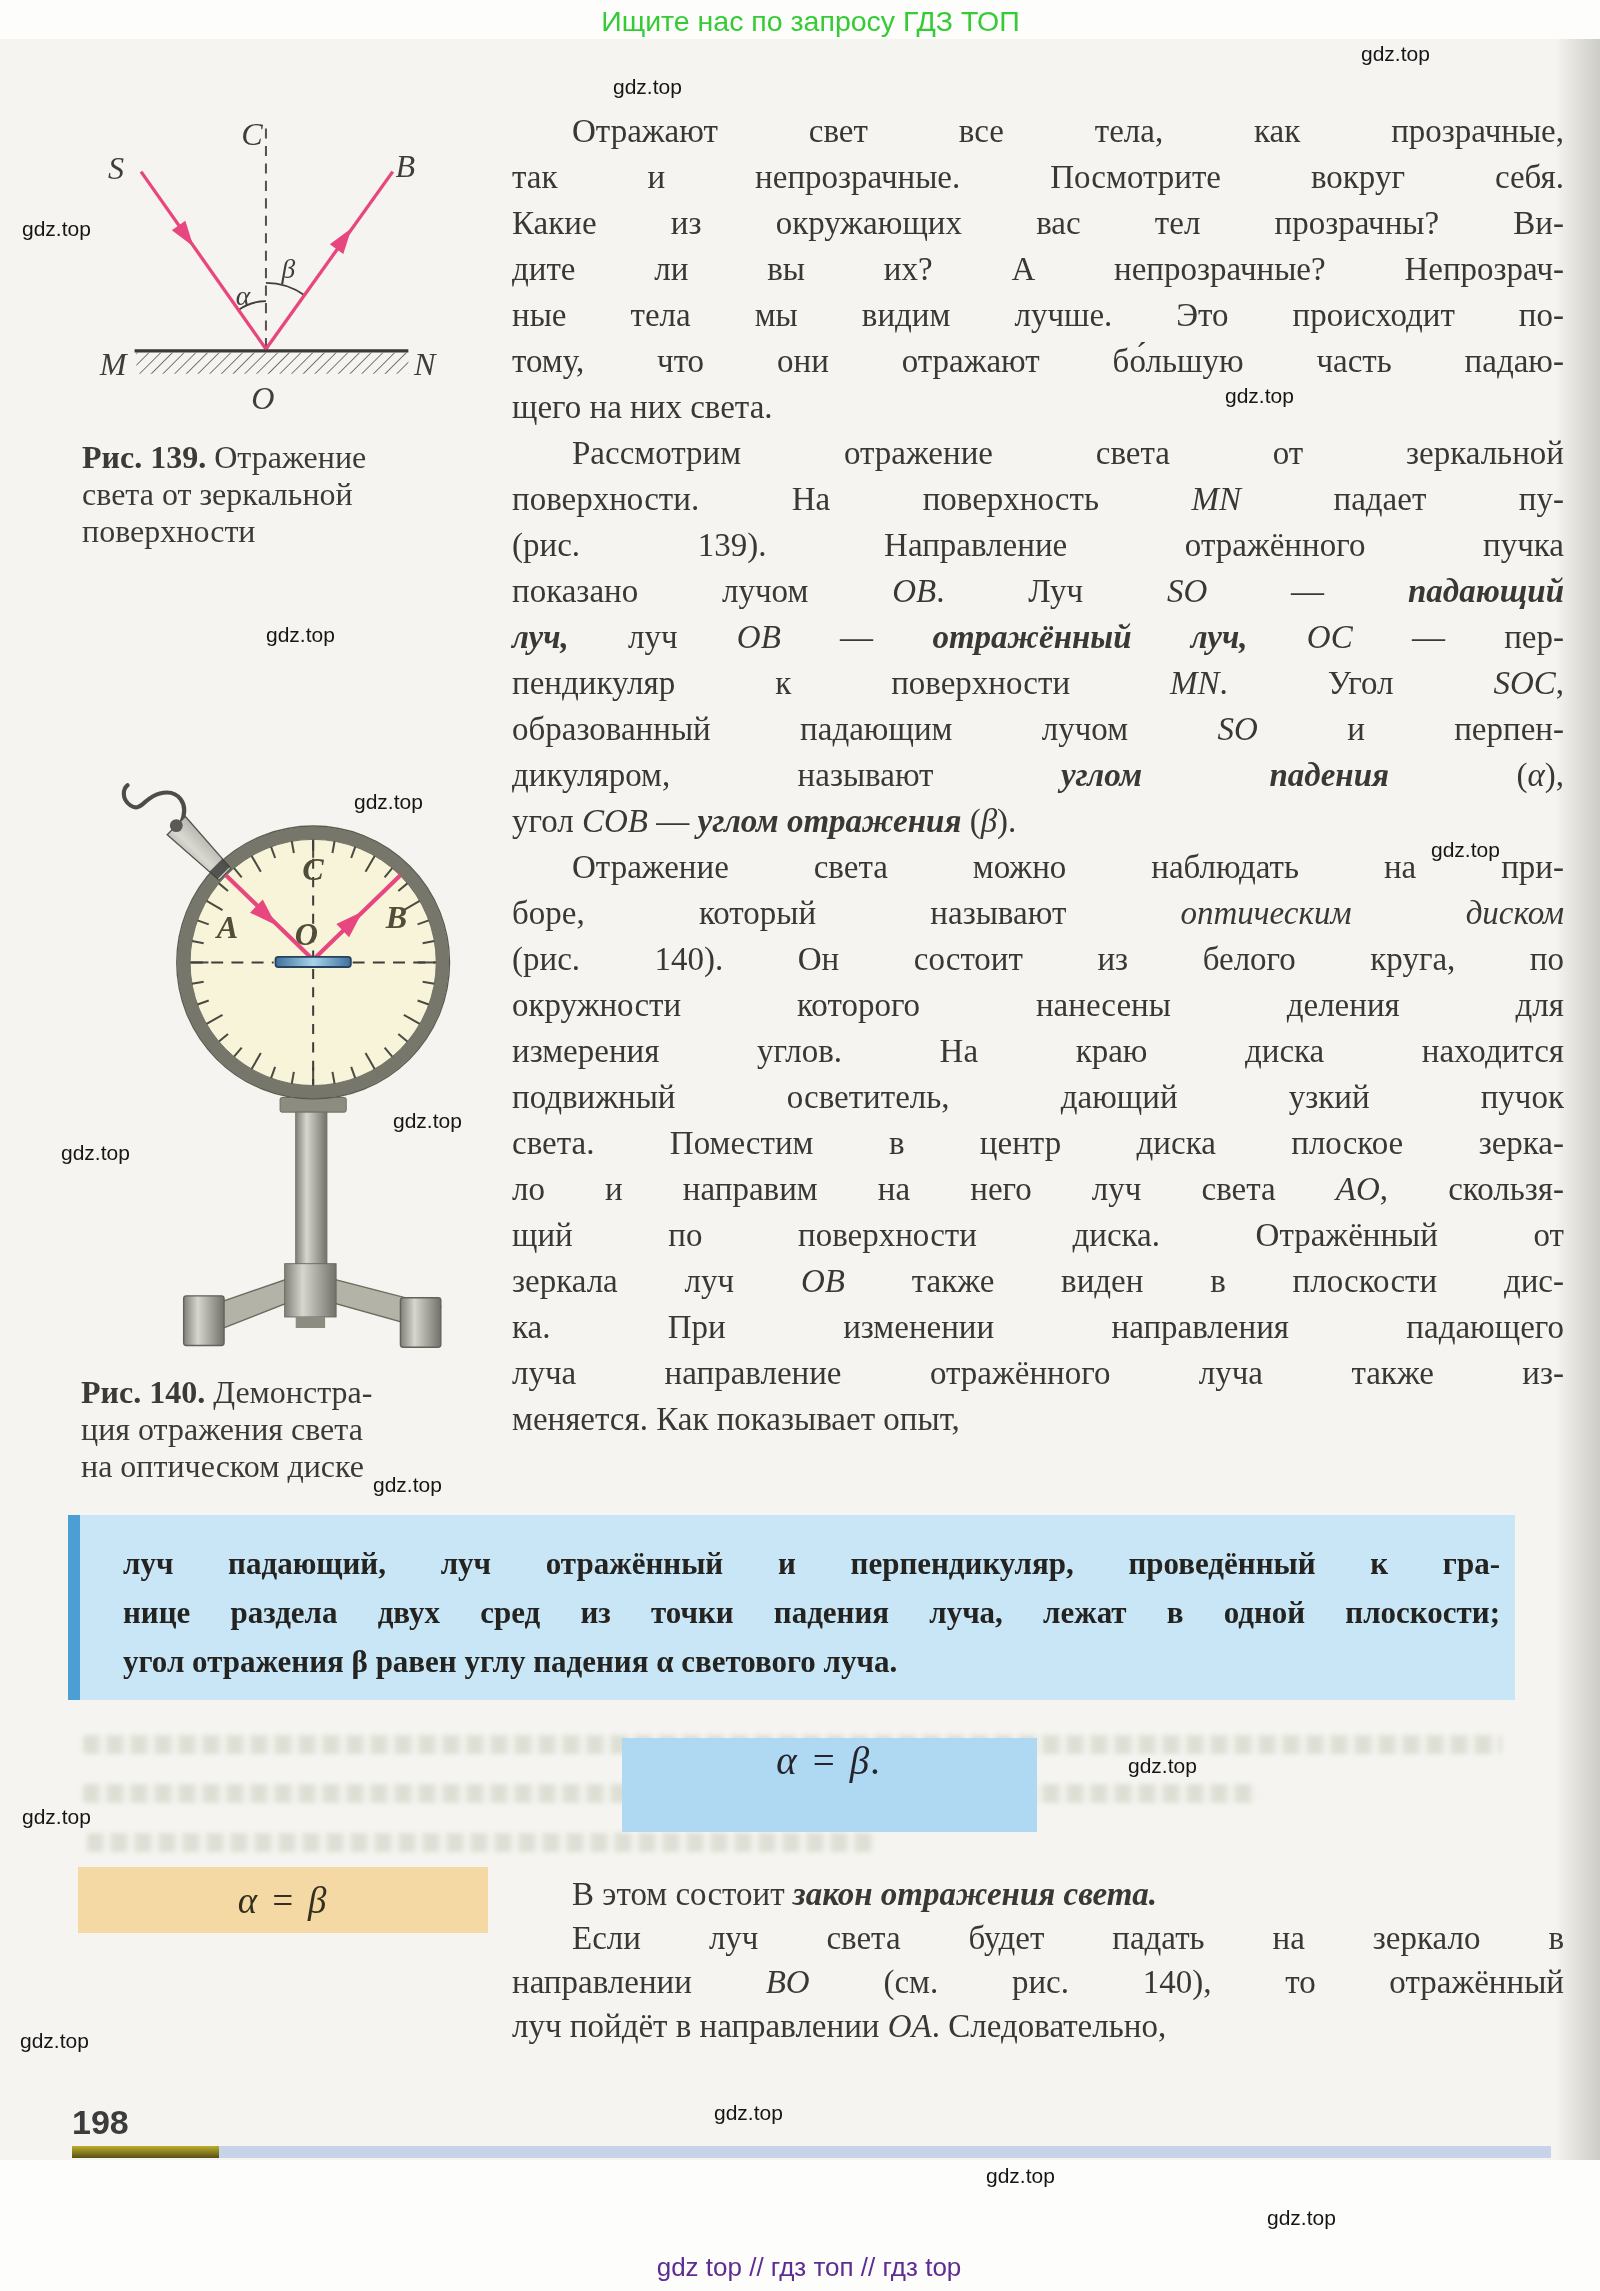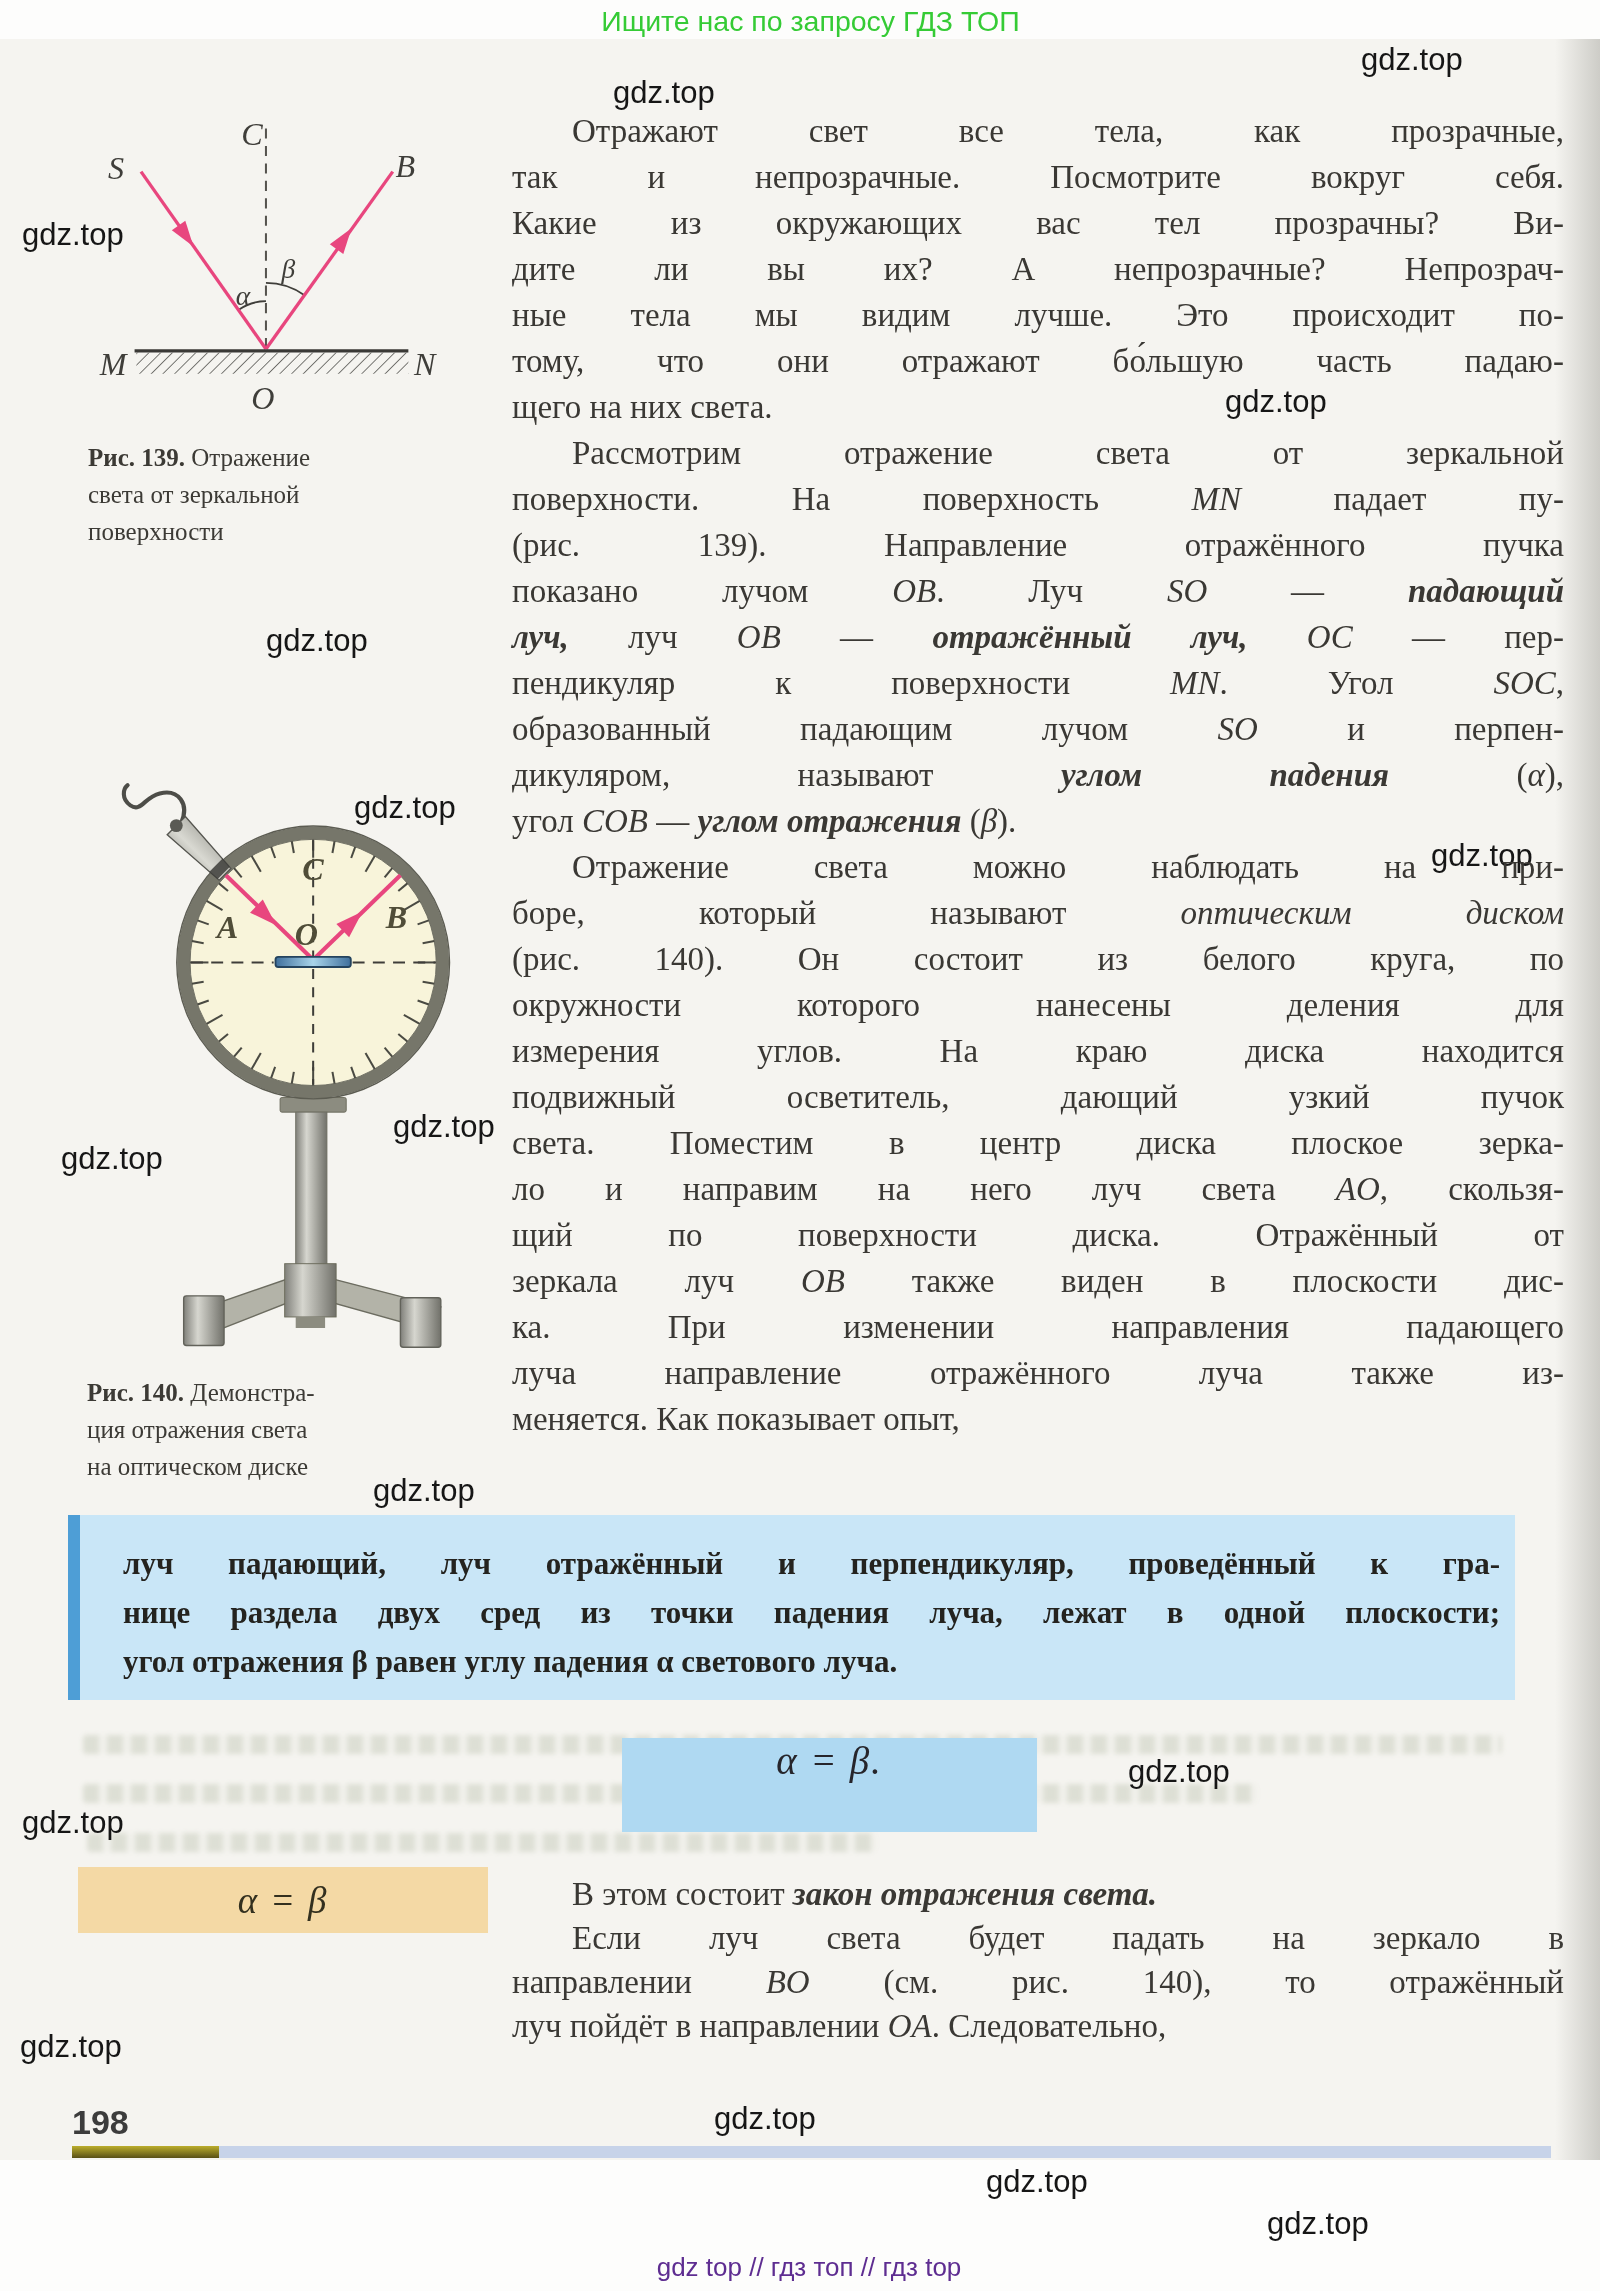--- a/index.html
+++ b/index.html
@@ -6,37 +6,37 @@
   .canvas { position:relative; width:1601px; height:2291px; overflow:hidden;
             background:#fdfdfc; font-family:"Liberation Serif", serif;text-decoration:underline; }
   .page-bg { position:absolute; left:0; top:39px; width:1601px; height:2121px;
              background:#f5f4f0; }
   .page-edge-shadow { position:absolute; left:1555px; top:39px; width:46px; height:2121px;
              background:linear-gradient(to right, rgba(120,120,112,0), rgba(110,110,102,0.30)); }
 
   .banner { position:absolute; left:489px; top:4.6px; width:643px; text-align:center;
             font-family:"Liberation Sans", sans-serif; font-size:28.5px; color:#35cb35; }
 
-  .wm { position:absolute; font-family:"Liberation Sans", sans-serif; font-size:31px;
+  .wm { position:absolute; font-family:"Liberation Sans", sans-serif; font-size:21px;
         color:#161616; white-space:nowrap; }
 
   
   .textcol { position:absolute; left:512px; top:108px; width:1052px;
              font-size:33px; line-height:46px; color:#3a3834; }
   .textcol2 { position:absolute; left:512px; top:1872px; width:1052px;
              font-size:33px; line-height:44px; color:#3a3834; }
   .line { text-align:justify; text-align-last:justify; }
   .line.last { text-align-last:left; }
   .line.ind { text-indent:60px; }
   .line span.i  { font-style:italic; }
   .line span.b  { font-weight:bold; }
   .line span.bi { font-weight:bold; font-style:italic; }
 
   
-  .caption { position:absolute; width:386px; font-size:25px; line-height:37px; color:#3c3a35;margin-left:6px; }
+  .caption { position:absolute; width:386px; font-size:32px; line-height:37px; color:#3c3a35; }
   .caption .line { text-align:left; text-align-last:left; }
   .cap139 { left:82px; top:439px; }
   .cap140 { left:81px; top:1374px; }
 
   
   .lawbox { position:absolute; left:68px; top:1515px; width:1447px; height:185px;
             background:#c9e6f7; }
   .lawbox .sidebar-accent { position:absolute; left:0; top:0; width:12px; height:185px;
             background:#4e9ed6; }
   .lawtext { position:absolute; left:55px; top:24px; width:1377px; font-weight:bold;

